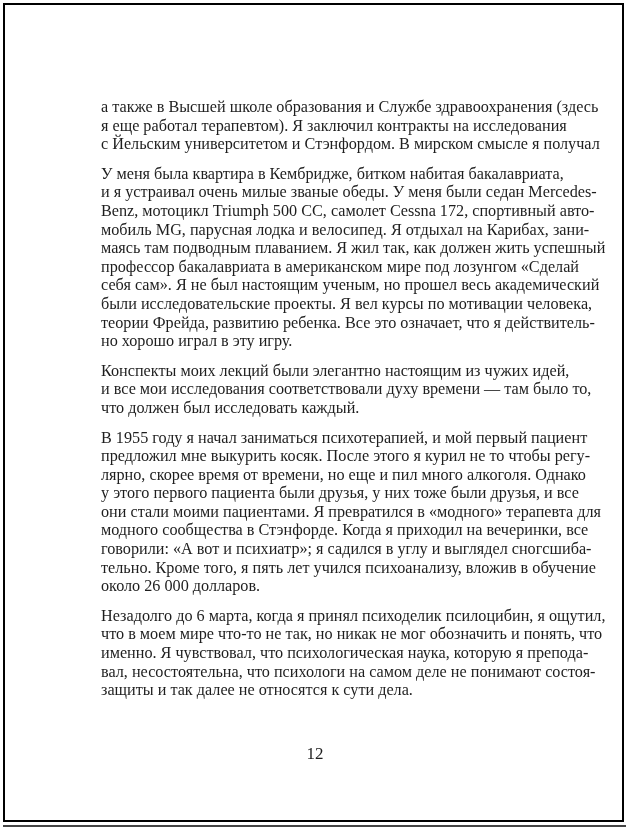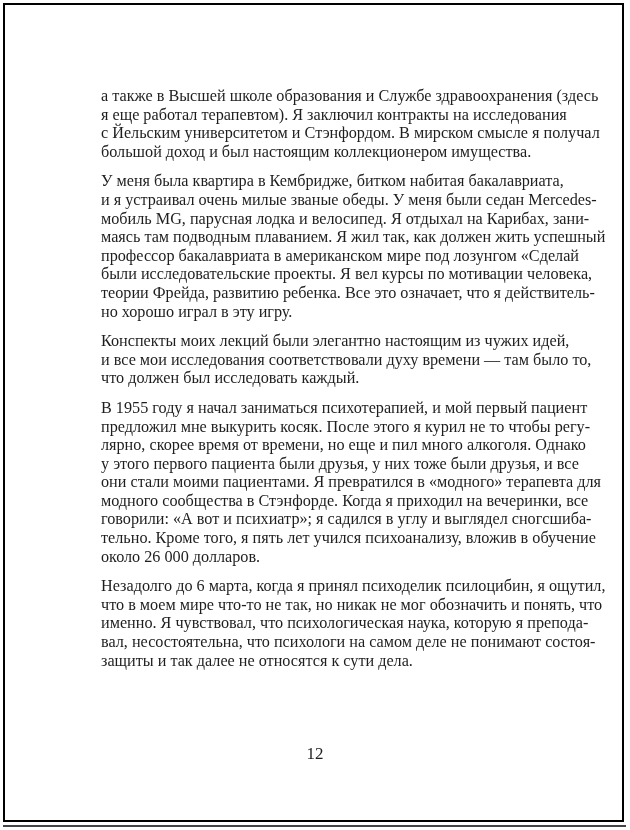--- a/index.html
+++ b/index.html
@@ -7,21 +7,21 @@
     .page-frame {
       position: absolute; left: 3px; top: 3px;
       width: 621px; height: 819px;
       border: 2px solid #000; border-right-width: 2px; border-bottom-width: 2px;
       box-sizing: border-box; background: #fff;
     }
     .page-shadow-bottom {
       position: absolute; left: 3px; top: 825px; width: 623px; height: 2px; background: #444;
     }
     .text-block {
-      position: absolute; left: 101px; top: 87px; width: 444px;
+      position: absolute; left: 101px; top: 98px; width: 444px;
       font-family: "Liberation Serif", "DejaVu Serif", serif;
       font-size: 16.2px; line-height: 18.6px; color: #1e1e1e;
       text-align: justify; hyphens: manual;
     }
     .para { margin: 0 0 11px 0; }
     .line { display: block; text-align: justify; text-align-last: justify; white-space: nowrap; overflow: visible; }
     .line.last { text-align-last: left; }
     .page-number {
       position: absolute; left: 0; width: 630px; top: 744px; text-align: center;
       font-family: "Liberation Serif", "DejaVu Serif", serif; font-size: 17px; color: #1e1e1e;
@@ -31,28 +31,29 @@
 <body>
 
 <div class="page-frame"></div>
 <div class="page-shadow-bottom"></div>
 
 <div class="text-block" id="text-block">
     <p class="para">
       <span class="line">а также в Высшей школе образования и Службе здравоохранения (здесь</span>
       <span class="line">я еще работал терапевтом). Я заключил контракты на исследования</span>
       <span class="line">с Йельским университетом и Стэнфордом. В мирском смысле я получал</span>
-      <span class="line last">большой доход и был настоящим коллекционером имущества.</span>
     </p>
     <p class="para">
       <span class="line">У меня была квартира в Кембридже, битком набитая бакалавриата,</span>
       <span class="line">и я устраивал очень милые званые обеды. У меня были седан Mercedes-</span>
+      <span class="line">Benz, мотоцикл Triumph 500 CC, самолет Cessna 172, спортивный авто-</span>
       <span class="line">мобиль MG, парусная лодка и велосипед. Я отдыхал на Карибах, зани-</span>
       <span class="line">маясь там подводным плаванием. Я жил так, как должен жить успешный</span>
       <span class="line">профессор бакалавриата в американском мире под лозунгом «Сделай</span>
+      <span class="line">себя сам». Я не был настоящим ученым, но прошел весь академический</span>
       <span class="line">были исследовательские проекты. Я вел курсы по мотивации человека,</span>
       <span class="line">теории Фрейда, развитию ребенка. Все это означает, что я действитель-</span>
       <span class="line last">но хорошо играл в эту игру.</span>
     </p>
     <p class="para">
       <span class="line">Конспекты моих лекций были элегантно настоящим из чужих идей,</span>
       <span class="line">и все мои исследования соответствовали духу времени — там было то,</span>
       <span class="line last">что должен был исследовать каждый.</span>
     </p>
     <p class="para">

